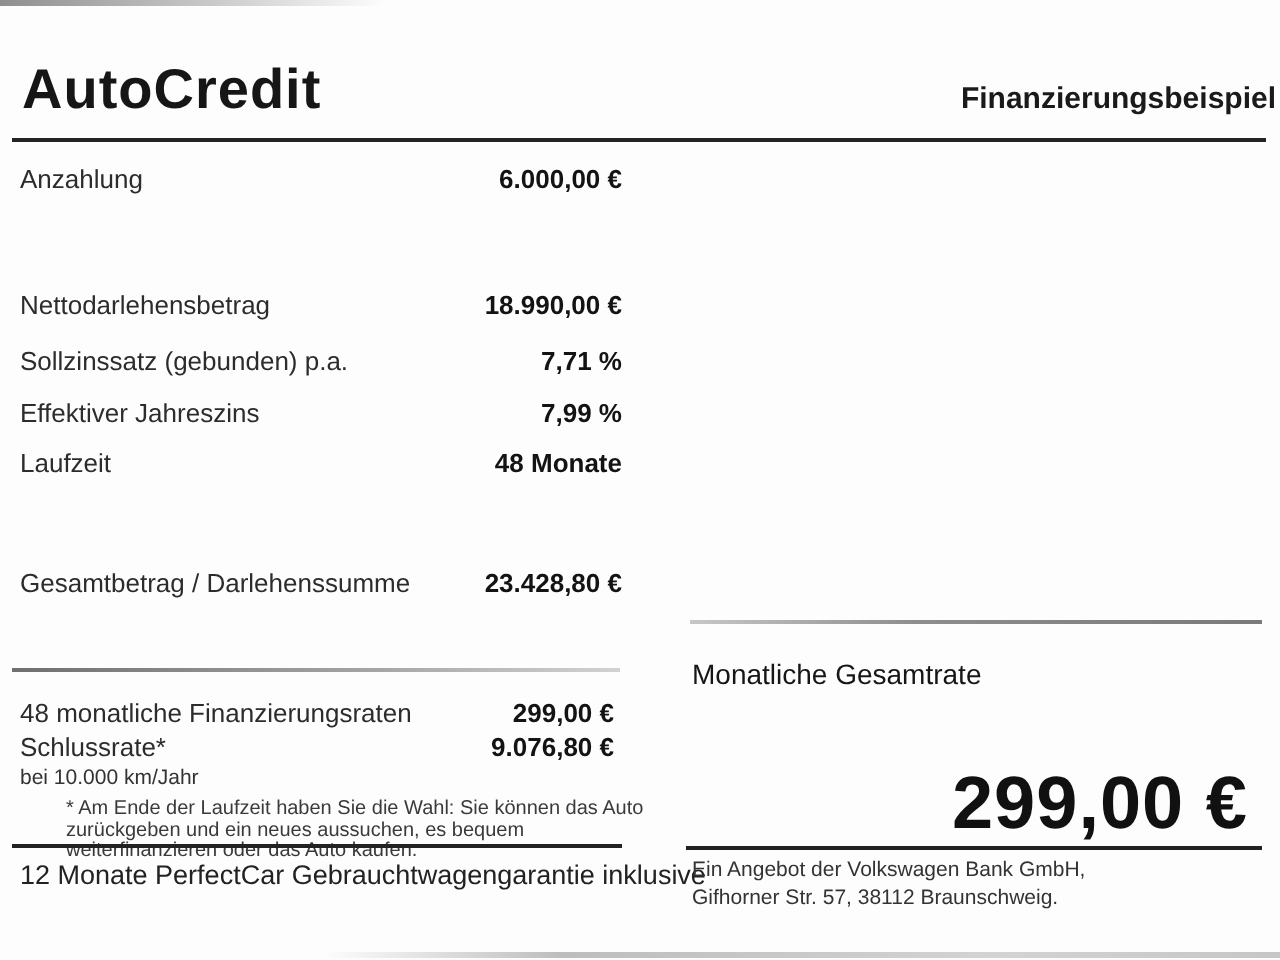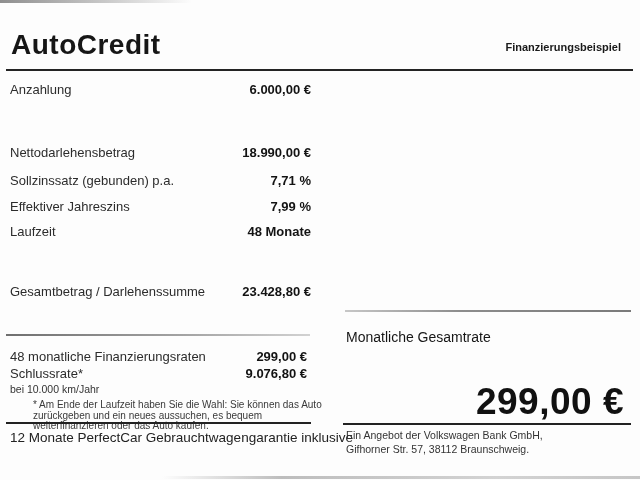--- a/index.html
+++ b/index.html
@@ -19,22 +19,22 @@
   .artifact-bottom{
     position:absolute;left:162px;right:0;bottom:1px;height:3px;
     background:linear-gradient(to right,rgba(255,255,255,0),#bdbdbd 25%,#d3d3d3 70%,#c6c6c6);
   }
   
   .title{
     position:absolute;left:11px;top:29px;
     font-size:28px;font-weight:bold;letter-spacing:0.5px;color:#161616;
   }
   .subtitle{
-    position:absolute;right:19px;top:41px;
-    font-size:11px;font-weight:bold;color:#1a1a1a;
+    position:absolute;right:2px;top:41px;
+    font-size:15px;font-weight:bold;color:#1a1a1a;
   }
   .rule-header{
     position:absolute;left:6px;top:69px;width:627px;height:2px;background:#242424;
   }
   
   .detail-row{
     position:absolute;left:10px;width:301px;height:15px;
     display:flex;justify-content:space-between;align-items:center;
   }
   .detail-row .lbl{font-size:13px;color:#2c2c2c;}

